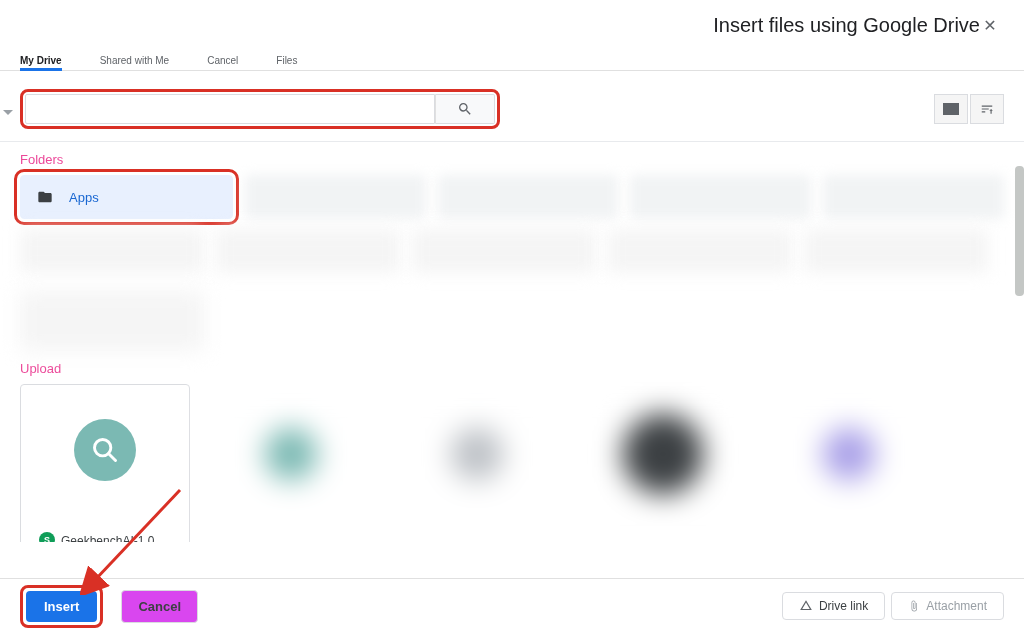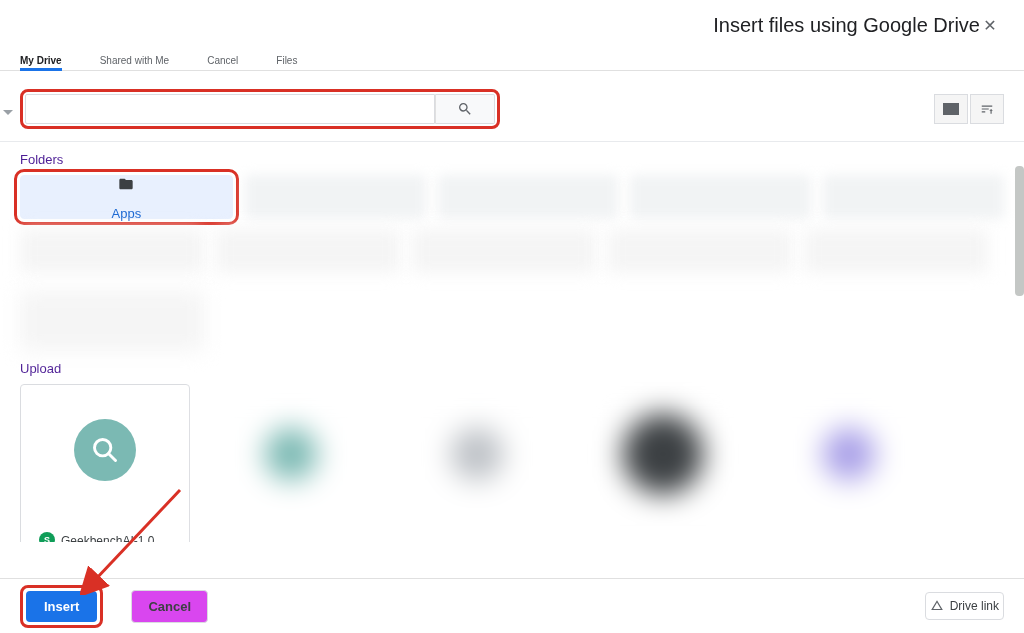--- a/index.html
+++ b/index.html
@@ -126,39 +126,38 @@
 
   
   .content {
     padding: 4px 20px 0 20px;
     height: 400px;
     overflow-y: auto;
     position: relative;
   }
   .section-label {
     font-size: 13px;
-    color: #4c1d95;
+    color: #ec4899;
     margin: 6px 0 8px 0;
   }
   .folder-row {
     display: flex;
     gap: 12px;
     margin-bottom: 10px;
   }
   .folder-card {
     width: 216px;
     height: 44px;
     border: 1px solid #dadce0;
     border-radius: 4px;
     display: flex;
     align-items: center;
     padding: 0 14px;
     gap: 14px;
     cursor: pointer;
-    flex-direction: column;
   }
   .folder-card.selected {
     background: #e8f0fe;
     border: 1px solid #e8f0fe;
     outline: 3px solid #d93025;
     outline-offset: 3px;
     border-radius: 4px;
   }
   .folder-card.selected .folder-name { color: #1967d2; }
   .folder-icon { color: #3c4043; }
@@ -256,21 +255,21 @@
 
   
   .footer {
     position: absolute;
     left: 0; right: 0; bottom: 0;
     height: 55px;
     border-top: 1px solid #e0e0e0;
     display: flex;
     align-items: center;
     padding: 0 20px;
-    gap: 28px;
+    gap: 18px;
     background: #fff;
   }
   .insert-wrap {
     border: 3px solid #d93025;
     border-radius: 8px;
     padding: 3px;
   }
   .btn-primary {
     background: #1a73e8;
     color: #fff;
@@ -300,21 +299,21 @@
     margin-left: auto;
     display: flex;
     gap: 6px;
   }
   .chip {
     display: flex;
     align-items: center;
     gap: 6px;
     border: 1px solid #dadce0;
     border-radius: 4px;
-    padding: 6px 4px;
+    padding: 6px 16px;
     font-size: 12px;
     cursor: pointer;
     color: #3c4043;
   }
   .chip.muted { color: #9aa0a6; }
 
   
   .arrow-svg {
     position: absolute;
     pointer-events: none;
@@ -432,14 +431,20 @@
     <button class="btn-primary">Insert</button>
   </div>
   <button class="btn-secondary">Cancel</button>
   <div class="footer-right">
     <div class="chip">
       <svg width="14" height="14" viewBox="0 0 24 24">
           <path fill="#5f6368" d="M12 2L2 19h20L12 2zm0 4l6.5 11h-13L12 6z"></path>
         </svg>
       <span>Drive link</span>
     </div>
+    <div class="chip muted">
+      <svg width="12" height="14" viewBox="0 0 24 24">
+          <path fill="#9aa0a6" d="M16.5 6v11.5a4 4 0 01-8 0V5a2.5 2.5 0 015 0v10.5a1 1 0 01-2 0V6H10v9.5a2.5 2.5 0 005 0V5a4 4 0 00-8 0v12.5a5.5 5.5 0 0011 0V6h-1.5z"></path>
+        </svg>
+      <span>Attachment</span>
+    </div>
   </div>
 </div>
 
 </body></html>

